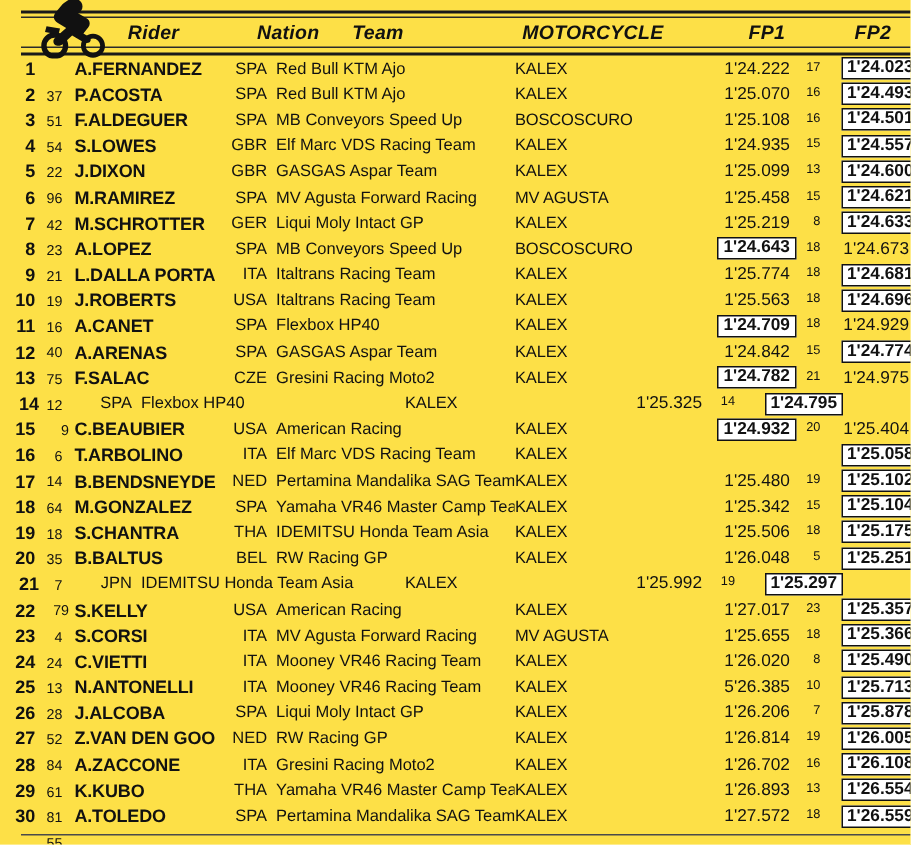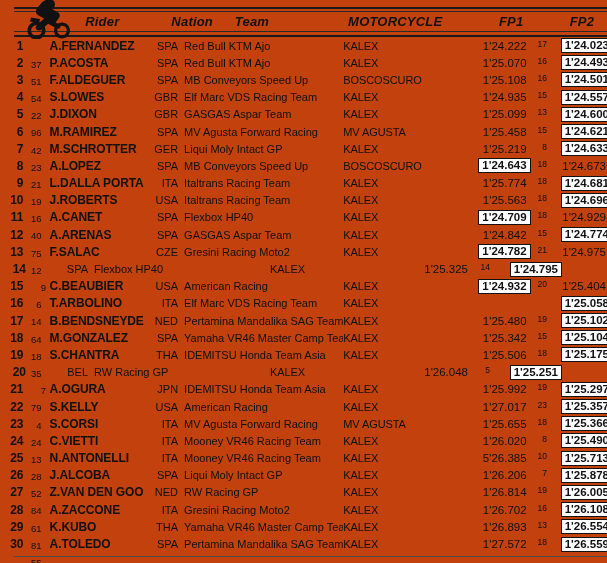--- a/index.html
+++ b/index.html
@@ -13,21 +13,21 @@
     overflow: hidden;
     font-family: "Liberation Sans", sans-serif;
     color: #111111;
     -webkit-font-smoothing: antialiased;
   }
 
   #sheet {
     position: relative;
     width: 607px;
     height: 563px;
-    background: #c2410c;
+    background: #fde047;
     overflow: hidden;
   }
 
   
   .header-block {
     position: relative;
     height: 37px;
   }
   .rule {
     position: absolute;
@@ -377,31 +377,31 @@
         <div class="c-nation nation">THA</div>
         <div class="c-team team">IDEMITSU Honda Team Asia</div>
         <div class="c-bike bike">KALEX</div>
         <div class="c-fp1 fp1"><span class="plain">1'25.506</span></div>
         <div class="c-fp1laps fp1laps">18</div>
         <div class="c-fp2 fp2"><span class="time-box">1'25.175</span></div>
       </div>
       <div class="row">
         <div class="c-pos pos">20</div>
         <div class="c-num num">7</div>
+        <div class="c-rider rider">B.BALTUS</div>
         <div class="c-nation nation">BEL</div>
         <div class="c-team team">RW Racing GP</div>
         <div class="c-bike bike">KALEX</div>
         <div class="c-fp1 fp1"><span class="plain">1'26.048</span></div>
         <div class="c-fp1laps fp1laps">5</div>
         <div class="c-fp2 fp2"><span class="time-box">1'25.251</span></div>
       </div>
       <div class="row">
         <div class="c-pos pos">21</div>
         <div class="c-num num">79</div>
-        <div class="c-rider rider">A.OGURA</div>
         <div class="c-nation nation">JPN</div>
         <div class="c-team team">IDEMITSU Honda Team Asia</div>
         <div class="c-bike bike">KALEX</div>
         <div class="c-fp1 fp1"><span class="plain">1'25.992</span></div>
         <div class="c-fp1laps fp1laps">19</div>
         <div class="c-fp2 fp2"><span class="time-box">1'25.297</span></div>
       </div>
       <div class="row">
         <div class="c-pos pos">22</div>
         <div class="c-num num">4</div>

